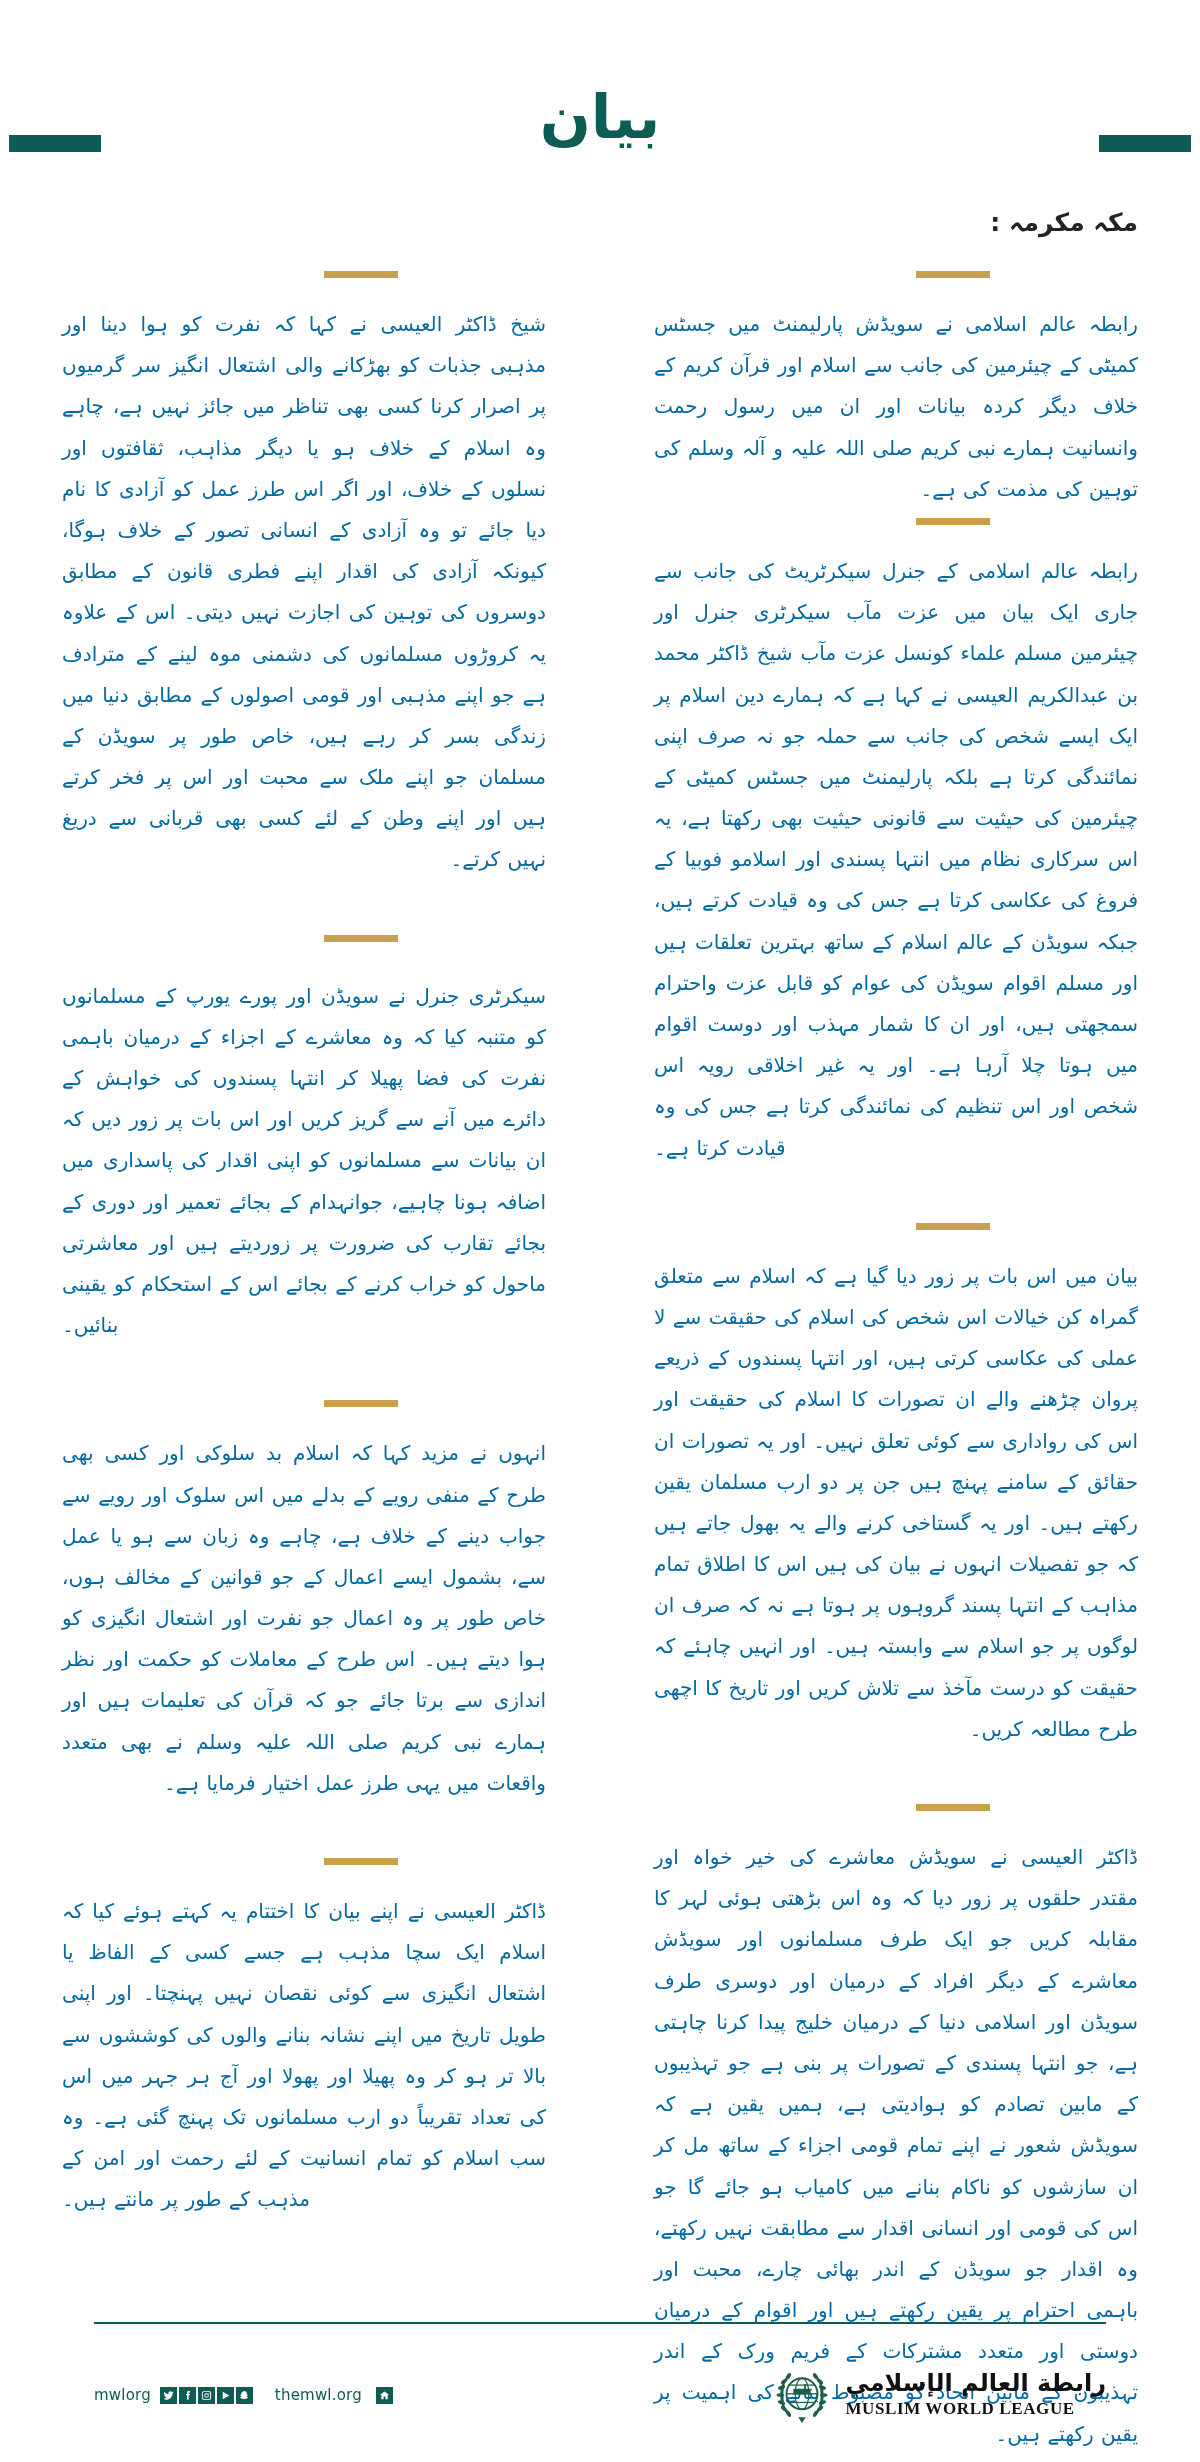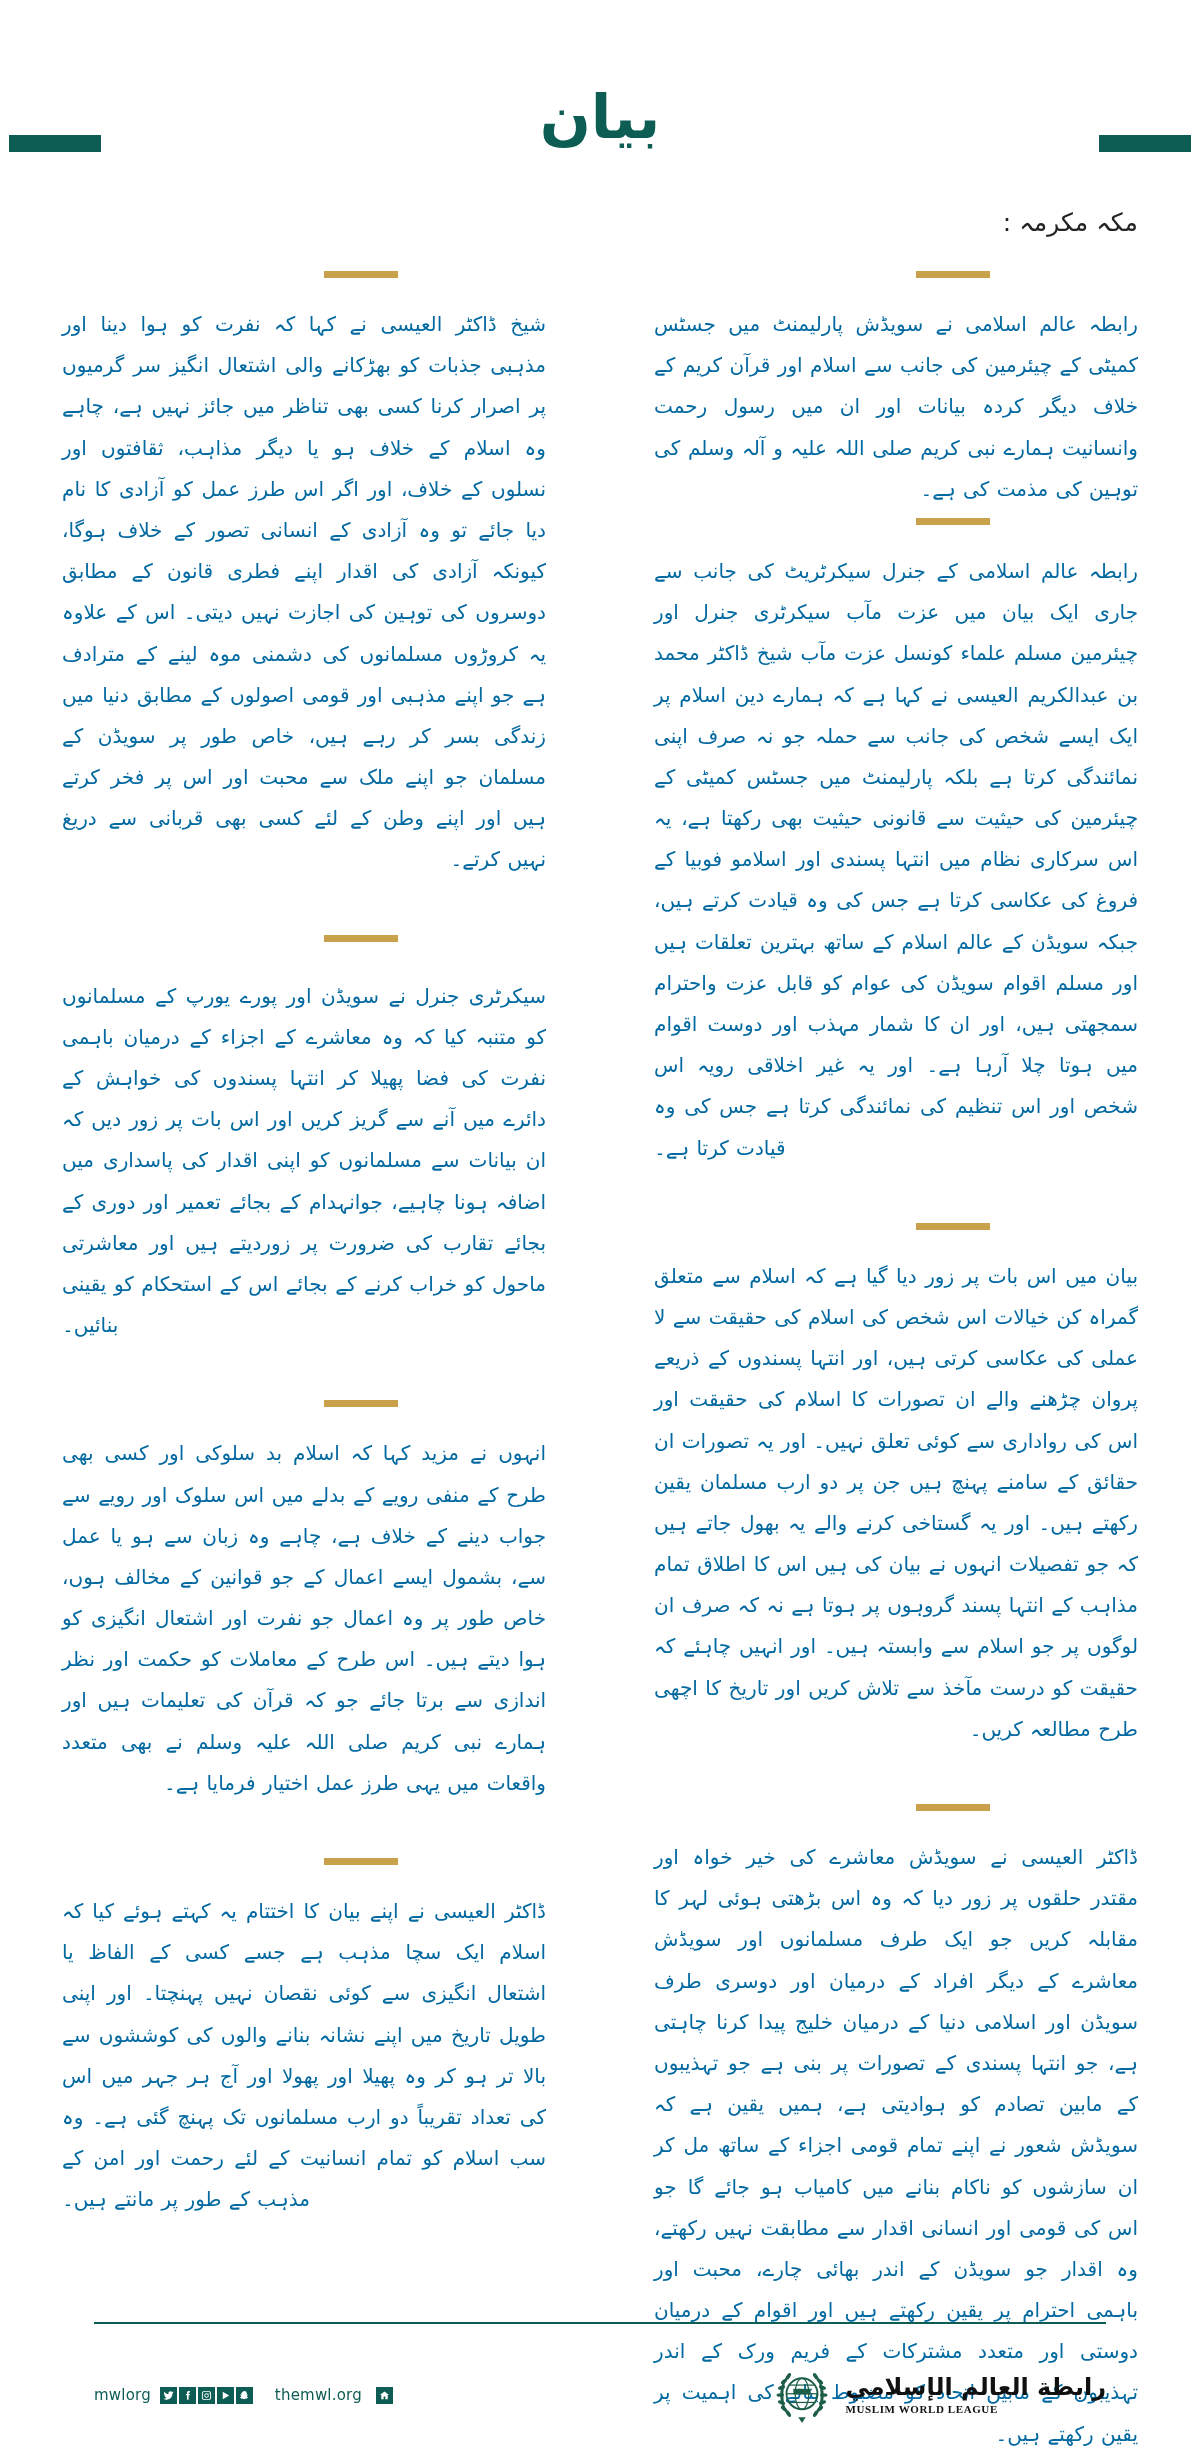--- a/index.html
+++ b/index.html
@@ -46,21 +46,21 @@
   
   .dateline-wrap {
     padding: 0 62px 0 0;
     text-align: right;
     margin-top: 18px;
     margin-bottom: 34px;
   }
   .dateline {
     font-size: 25px;
     color: #232323;
-    font-weight: 400;
+    font-weight: 700;
     direction: rtl;
     display: inline-block;
   }
 
   
   .columns {
     display: flex;
     flex-direction: row;
     justify-content: space-between;
     padding: 0 62px;
@@ -174,21 +174,21 @@
   }
   .logo-ar {
     font-size: 24px;
     color: #111111;
     font-weight: 700;
     direction: rtl;
     line-height: 1;
     letter-spacing: -1px;
   }
   .logo-en {
-    font-size: 11px;
+    font-size: 17px;
     color: #111111;
     font-weight: 700;
     letter-spacing: 0.6px;
     font-family: "Liberation Serif", "DejaVu Serif", serif;
     direction: ltr;
   }
   .logo-emblem { width: 62px; height: 62px; }
 </style>
 </head>
 <body>

